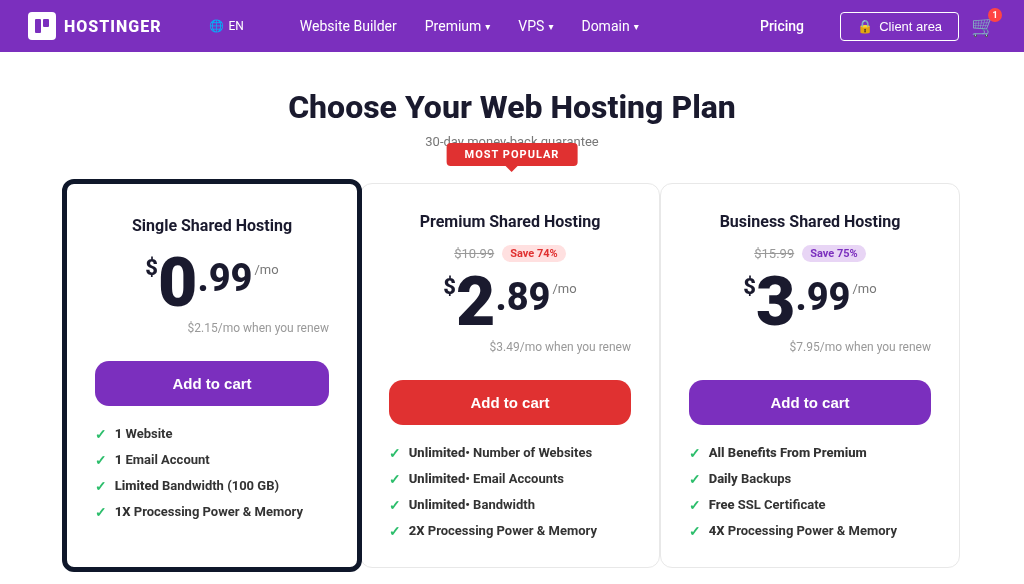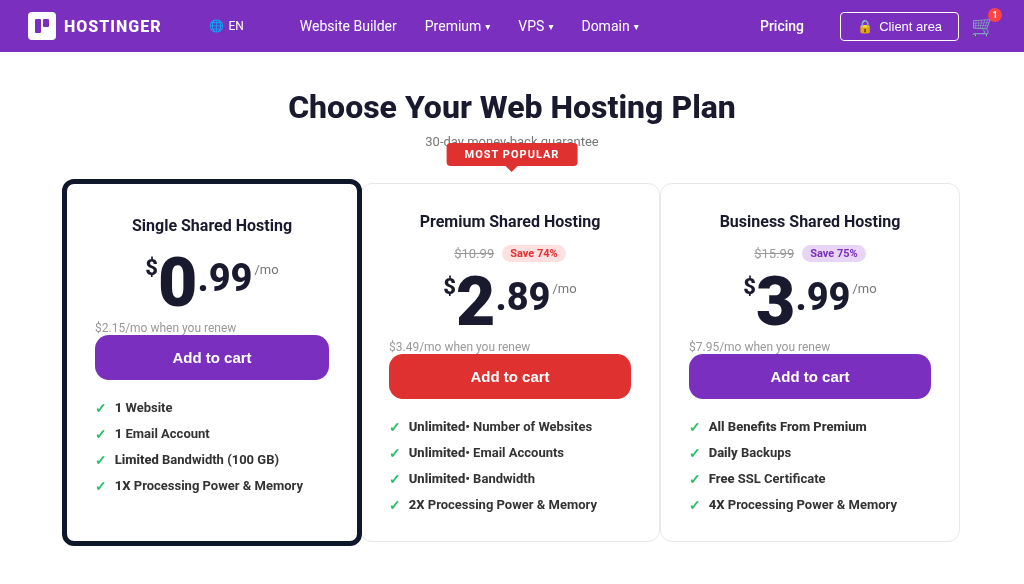--- a/index.html
+++ b/index.html
@@ -227,24 +227,24 @@
       margin-top: 10px;
     }
     .price-per {
       font-size: 13px;
       color: #777;
       margin-top: 14px;
       margin-left: 2px;
     }
 
     .renew-price {
-      text-align: left;
+      text-align: right;
       font-size: 12px;
       color: #999;
-      margin-bottom: 0;
+      margin-bottom: 26px;
     }
 
     .btn-add-cart {
       width: 100%;
       padding: 14px;
       border-radius: 14px;
       border: none;
       font-size: 15px;
       font-weight: 700;
       cursor: pointer;

